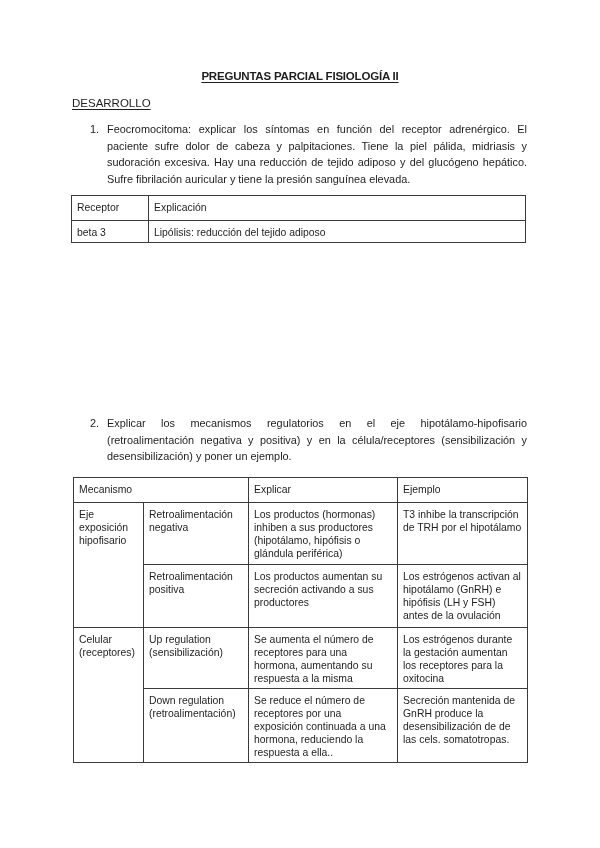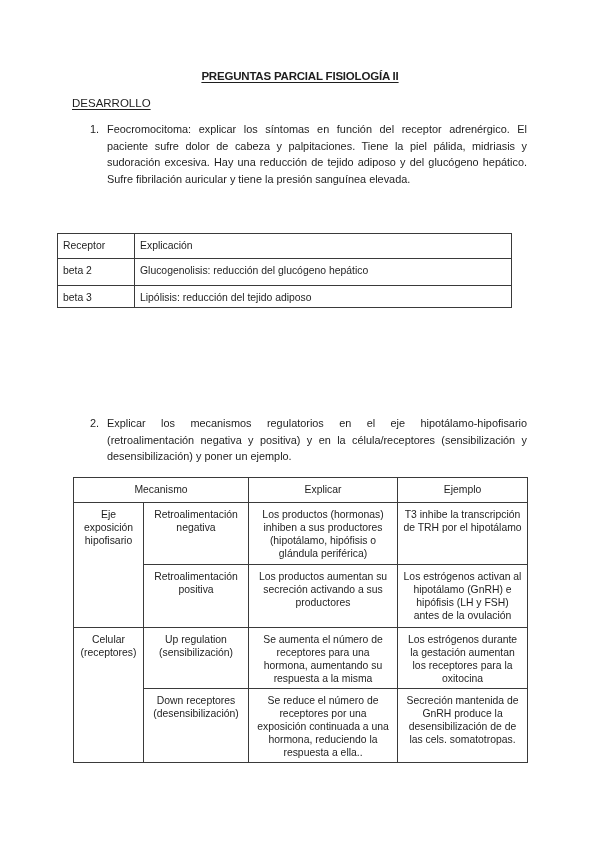--- a/index.html
+++ b/index.html
@@ -64,23 +64,23 @@
       table-layout: fixed;
       font-size: 10.4px;
       line-height: 13px;
     }
     table.grid td {
       border: 1.5px solid #3a3a3a;
       vertical-align: top;
       padding: 5px 5px 2px 5px;
       overflow: hidden;
     }
-    .t1 { left: 57px; top: 195px; width: 454px; margin-top: 38px; }
+    .t1 { left: 71px; top: 195px; width: 454px; }
     .t2 { left: 73px; top: 477px; width: 454px; font-size: 10.8px; line-height: 13.6px; }
-    .t2 td { padding: 5px 4px 2px 5px; text-align: center; }
+    .t2 td { padding: 5px 4px 2px 5px; }
     .line { display: block; }
   </style>
 </head>
 <body>
 
 <div class="page">
 
   <div class="title">PREGUNTAS PARCIAL FISIOLOGÍA II</div>
 
   <div class="section">DESARROLLO</div>
@@ -92,26 +92,20 @@
 
   <table class="grid t1">
     <colgroup>
       <col style="width:77px">
       <col style="width:377px">
     </colgroup>
     <tbody>
         <tr style="height:25px">
       <td>Receptor</td>
       <td>Explicación</td>
-    </tr>
-    <tr style="height:27px">
-      <td>beta 2</td>
-      <td>
-        <span class="line">Glucogenolisis: reducción del glucógeno hepático</span>
-      </td>
     </tr>
     <tr style="height:22px">
       <td>beta 3</td>
       <td>
         <span class="line">Lipólisis: reducción del tejido adiposo</span>
       </td>
     </tr>
   </tbody>
     </table>
 
@@ -144,20 +138,20 @@
       <td>Los productos aumentan su secreción activando a sus productores</td>
       <td>Los estrógenos activan al hipotálamo (GnRH) e hipófisis (LH y FSH) antes de la ovulación</td>
     </tr>
     <tr style="height:61px">
       <td rowspan="2">Celular (receptores)</td>
       <td>Up regulation (sensibilización)</td>
       <td>Se aumenta el número de receptores para una hormona, aumentando su respuesta a la misma</td>
       <td>Los estrógenos durante la gestación aumentan los receptores para la oxitocina</td>
     </tr>
     <tr style="height:74px">
-      <td>Down receptores (desensibilización)</td>
+      <td>Down regulation (retroalimentación)</td>
       <td>Se reduce el número de receptores por una exposición continuada a una hormona, reduciendo la respuesta a ella..</td>
       <td>Secreción mantenida de GnRH produce la desensibilización de de las cels. somatotropas.</td>
     </tr>
   </tbody>
     </table>
 
 </div>
 
 </body></html>

